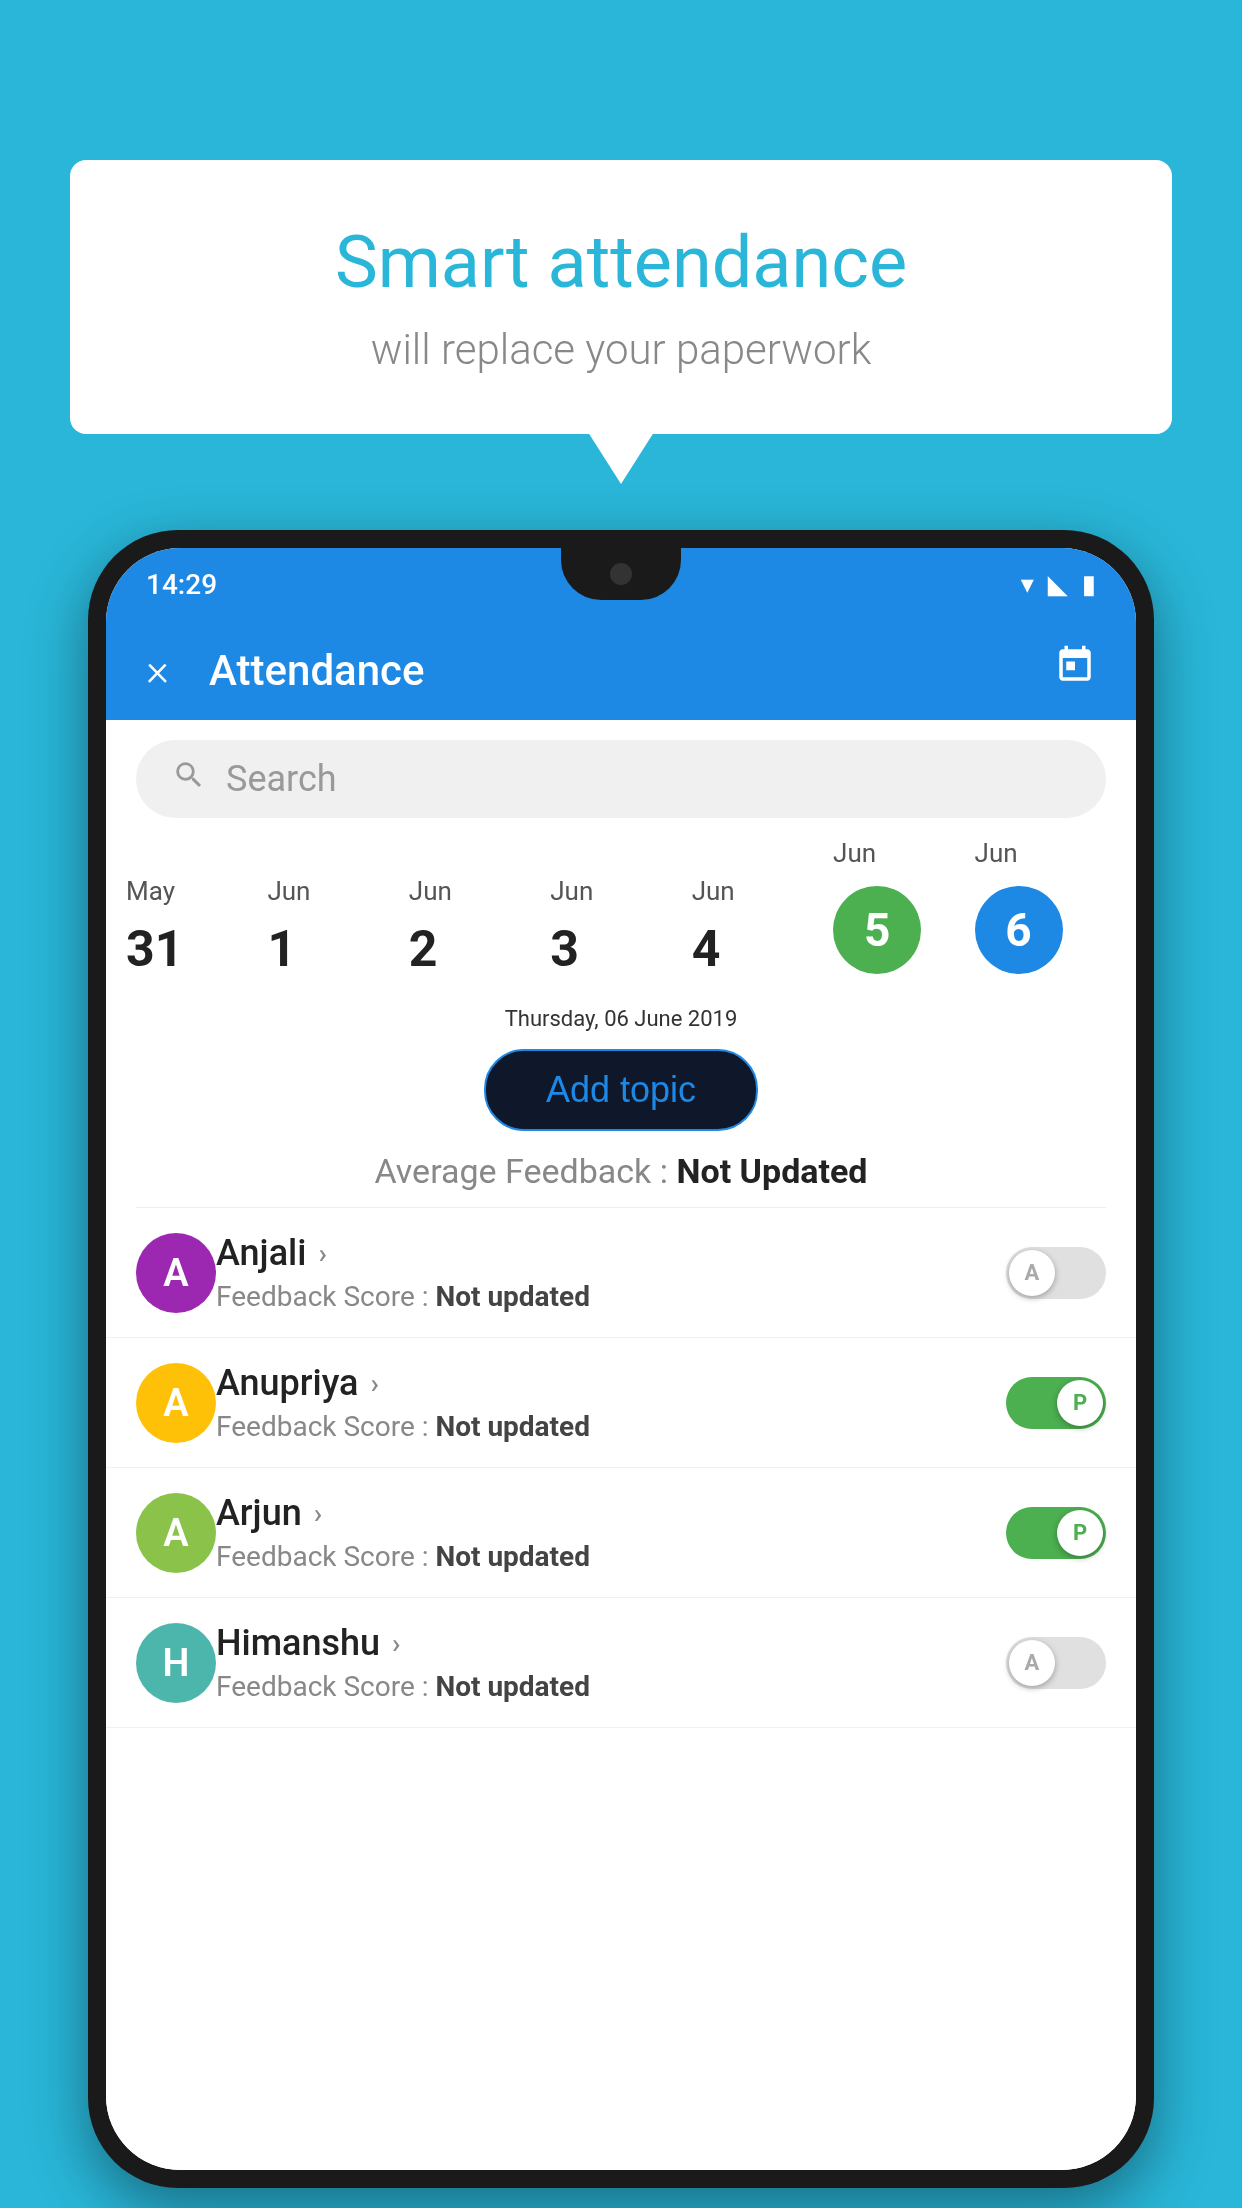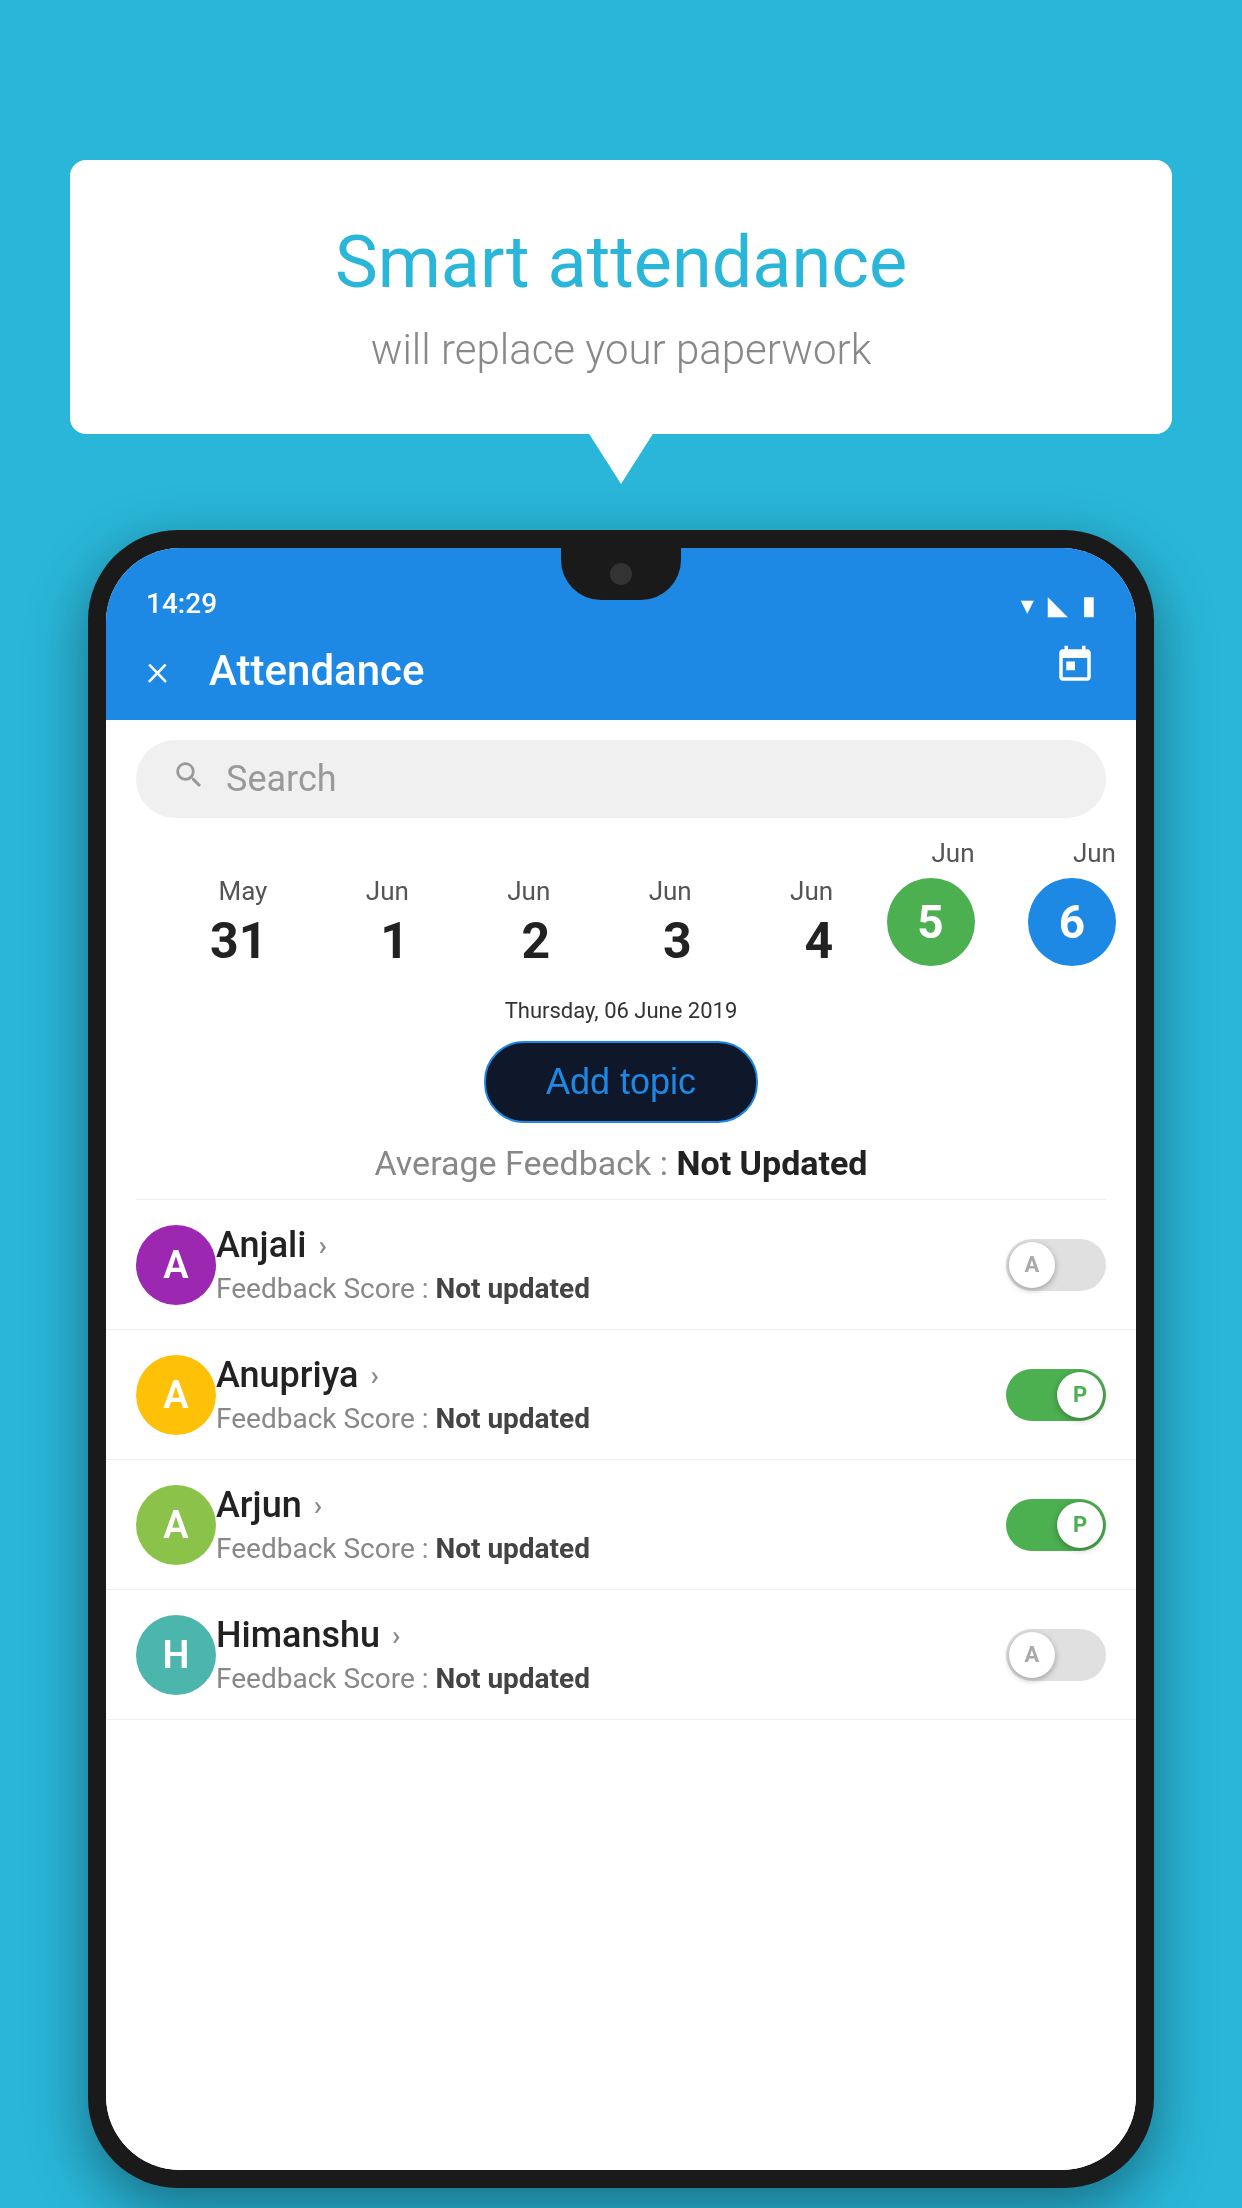--- a/index.html
+++ b/index.html
@@ -68,21 +68,21 @@
       position: relative;
       display: flex;
       flex-direction: column;
     }
 
     
     .status-bar {
       background: #1E88E5;
       height: 72px;
       display: flex;
-      align-items: flex-end;
+      align-items: center;
       justify-content: space-between;
       padding: 0 40px;
       position: relative;
       flex-shrink: 0;
     }
     .status-time {
       color: white;
       font-size: 28px;
       font-weight: 500;
     }
@@ -175,22 +175,22 @@
     .calendar-row {
       display: flex;
       align-items: flex-end;
       padding: 0 20px 16px 20px;
       flex-shrink: 0;
     }
     .calendar-day {
       flex: 1;
       display: flex;
       flex-direction: column;
-      align-items: flex-end;
-      gap: 10px;
+      align-items: flex-start;
+      gap: 18px;
     }
     .day-month {
       font-size: 26px;
       color: #555;
     }
     .day-num {
       font-size: 50px;
       font-weight: 700;
       color: #222;
       line-height: 1;

